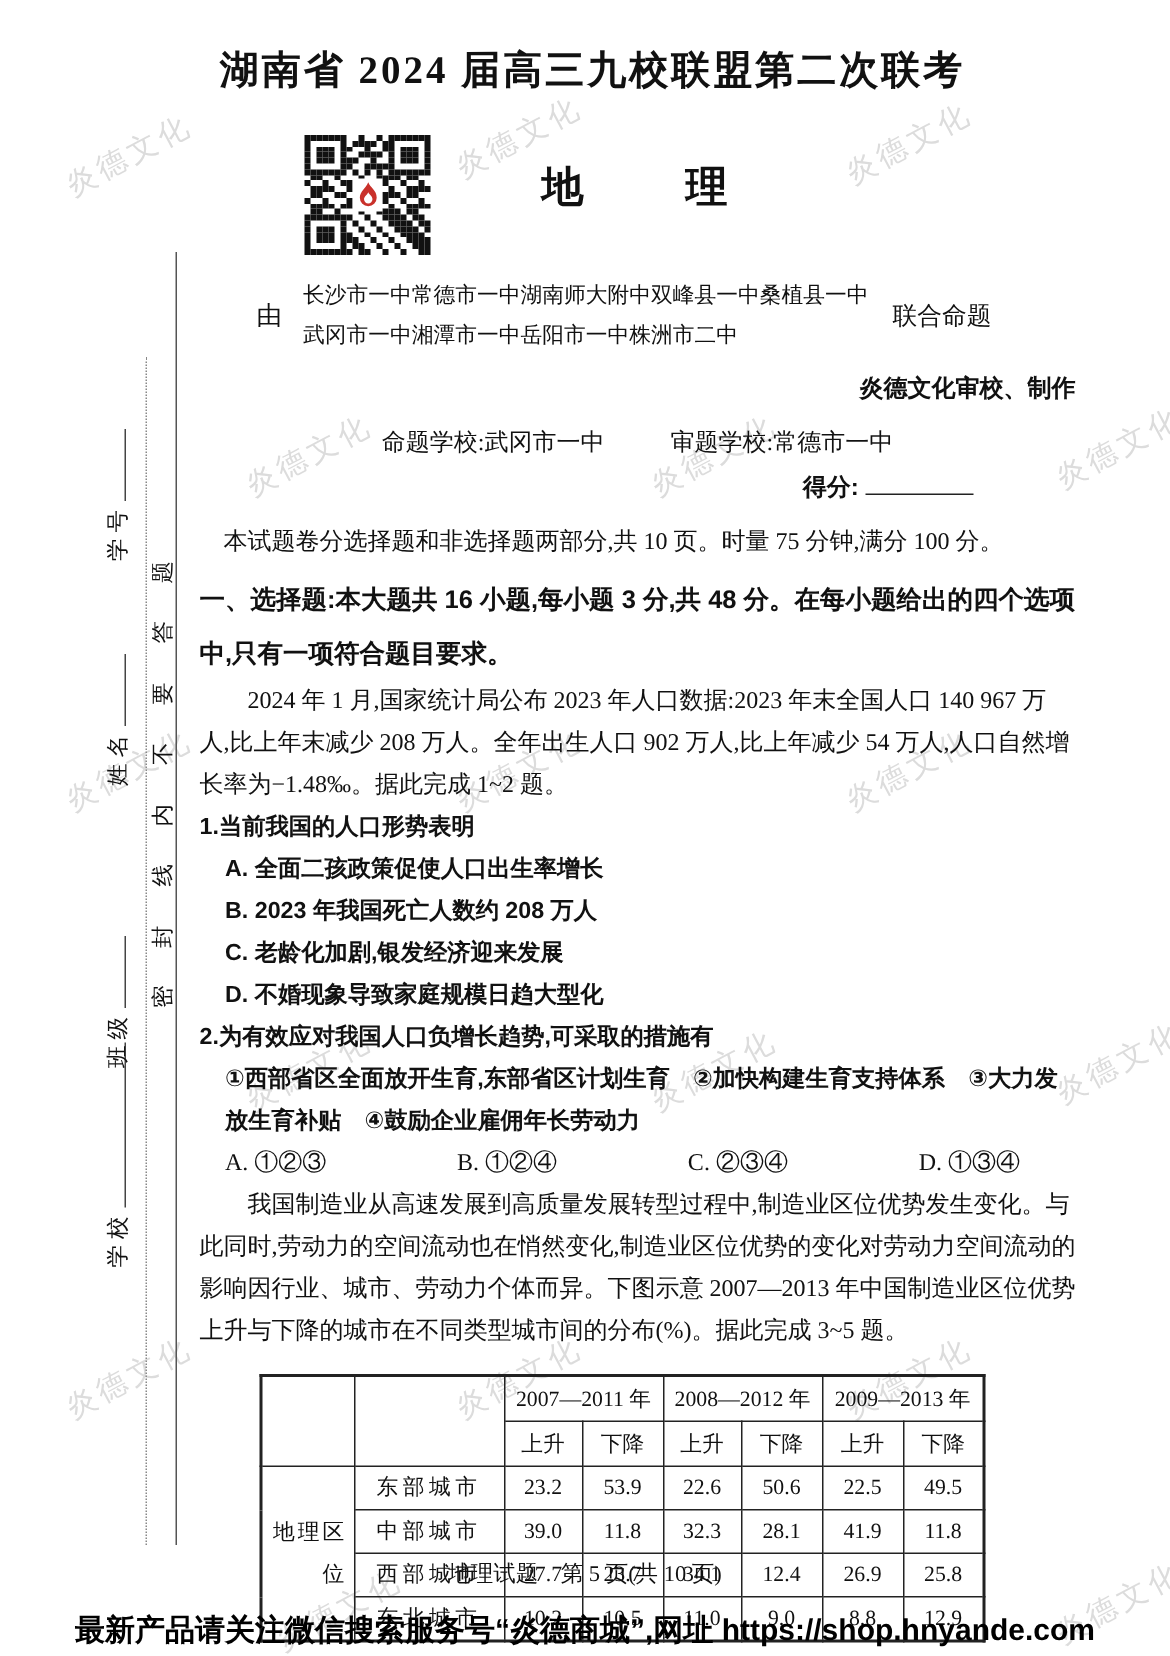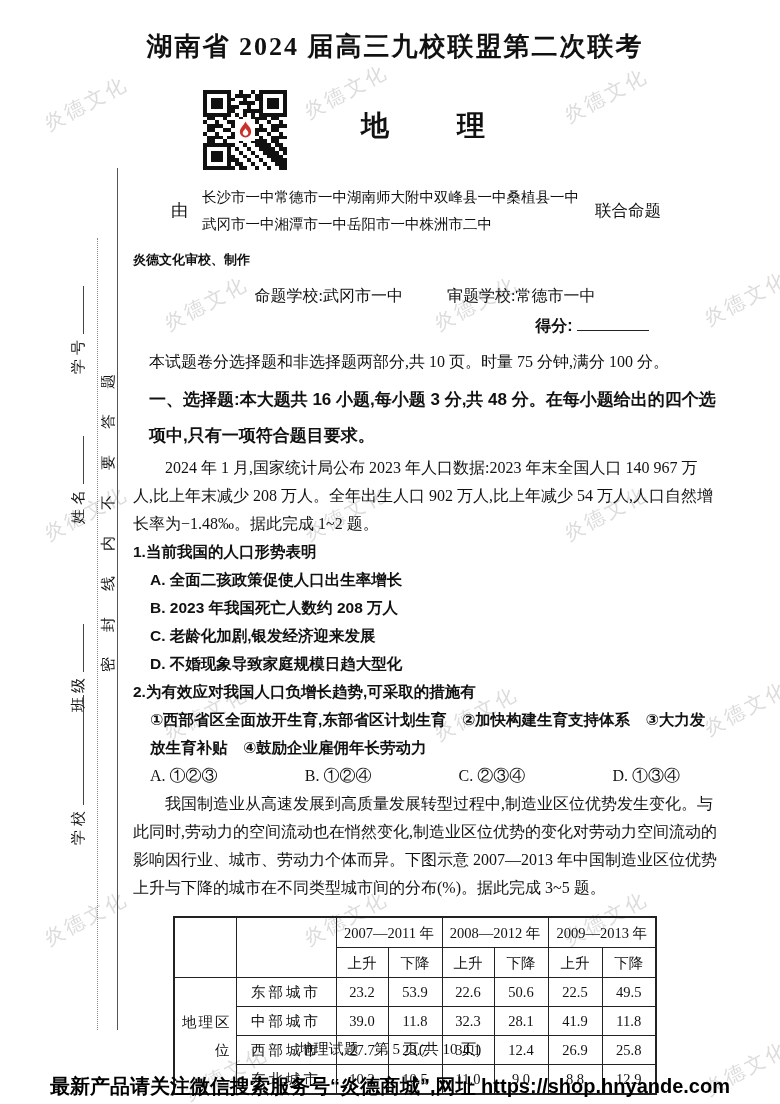--- a/index.html
+++ b/index.html
@@ -27,30 +27,30 @@
   .qr-grid{position:relative;width:84px;height:80px;}
   .qr-cell{position:absolute;background:#111;}
   .qr-flame{position:absolute;left:32px;top:29px;width:20px;height:22px;background:#fff;
             display:flex;align-items:center;justify-content:center;}
   .subject{padding-top:24px;text-align:center;font-size:28px;font-weight:700;letter-spacing:4px;}
   .by-block{display:flex;align-items:center;margin-top:10px;margin-left:38px;}
   .by-label{font-size:17px;margin-right:14px;}
   .s-rows{font-size:14.5px;line-height:27px;}
   .s-row{display:flex;gap:0;white-space:nowrap;}
   .joint{font-size:16.5px;margin-left:16px;white-space:nowrap;}
-  .production{margin-top:8px;text-align:left;font-weight:700;font-size:13px;
+  .production{margin-top:8px;text-align:right;font-weight:700;font-size:16px;
       font-family:"Liberation Sans","DejaVu Sans",sans-serif;}
   .proposers{margin-top:8px;text-align:center;font-size:16px;}
   .proposers span{margin:0 20px;}
   .score-row{margin-top:2px;text-align:right;padding-right:68px;font-weight:700;font-size:16px;
       font-family:"Liberation Sans","DejaVu Sans",sans-serif;}
   .score-line{display:inline-block;width:72px;border-bottom:1.5px solid #222;height:14px;}
   .intro{margin-top:8px;text-indent:1em;}
   .sec-head{margin-top:6px;font-weight:700;font-size:17px;line-height:36px;
-      font-family:"Liberation Sans","DejaVu Sans",sans-serif;margin-left:16px;}
+      font-family:"Liberation Sans","DejaVu Sans",sans-serif;}
   .passage{text-indent:2em;}
   .q-stem{font-family:"Liberation Sans","DejaVu Sans",sans-serif;font-weight:600;font-size:15.5px;}
   .q-opt{padding-left:17px;font-family:"Liberation Sans","DejaVu Sans",sans-serif;
       font-weight:600;font-size:15.5px;}
   .q-items{padding-left:17px;font-family:"Liberation Sans","DejaVu Sans",sans-serif;
       font-weight:600;font-size:15.5px;}
   .opt-row{display:flex;justify-content:space-between;width:530px;padding-left:17px;
       font-size:16px;}
   
   .tbl-wrap{margin-top:14px;margin-left:40px;}

